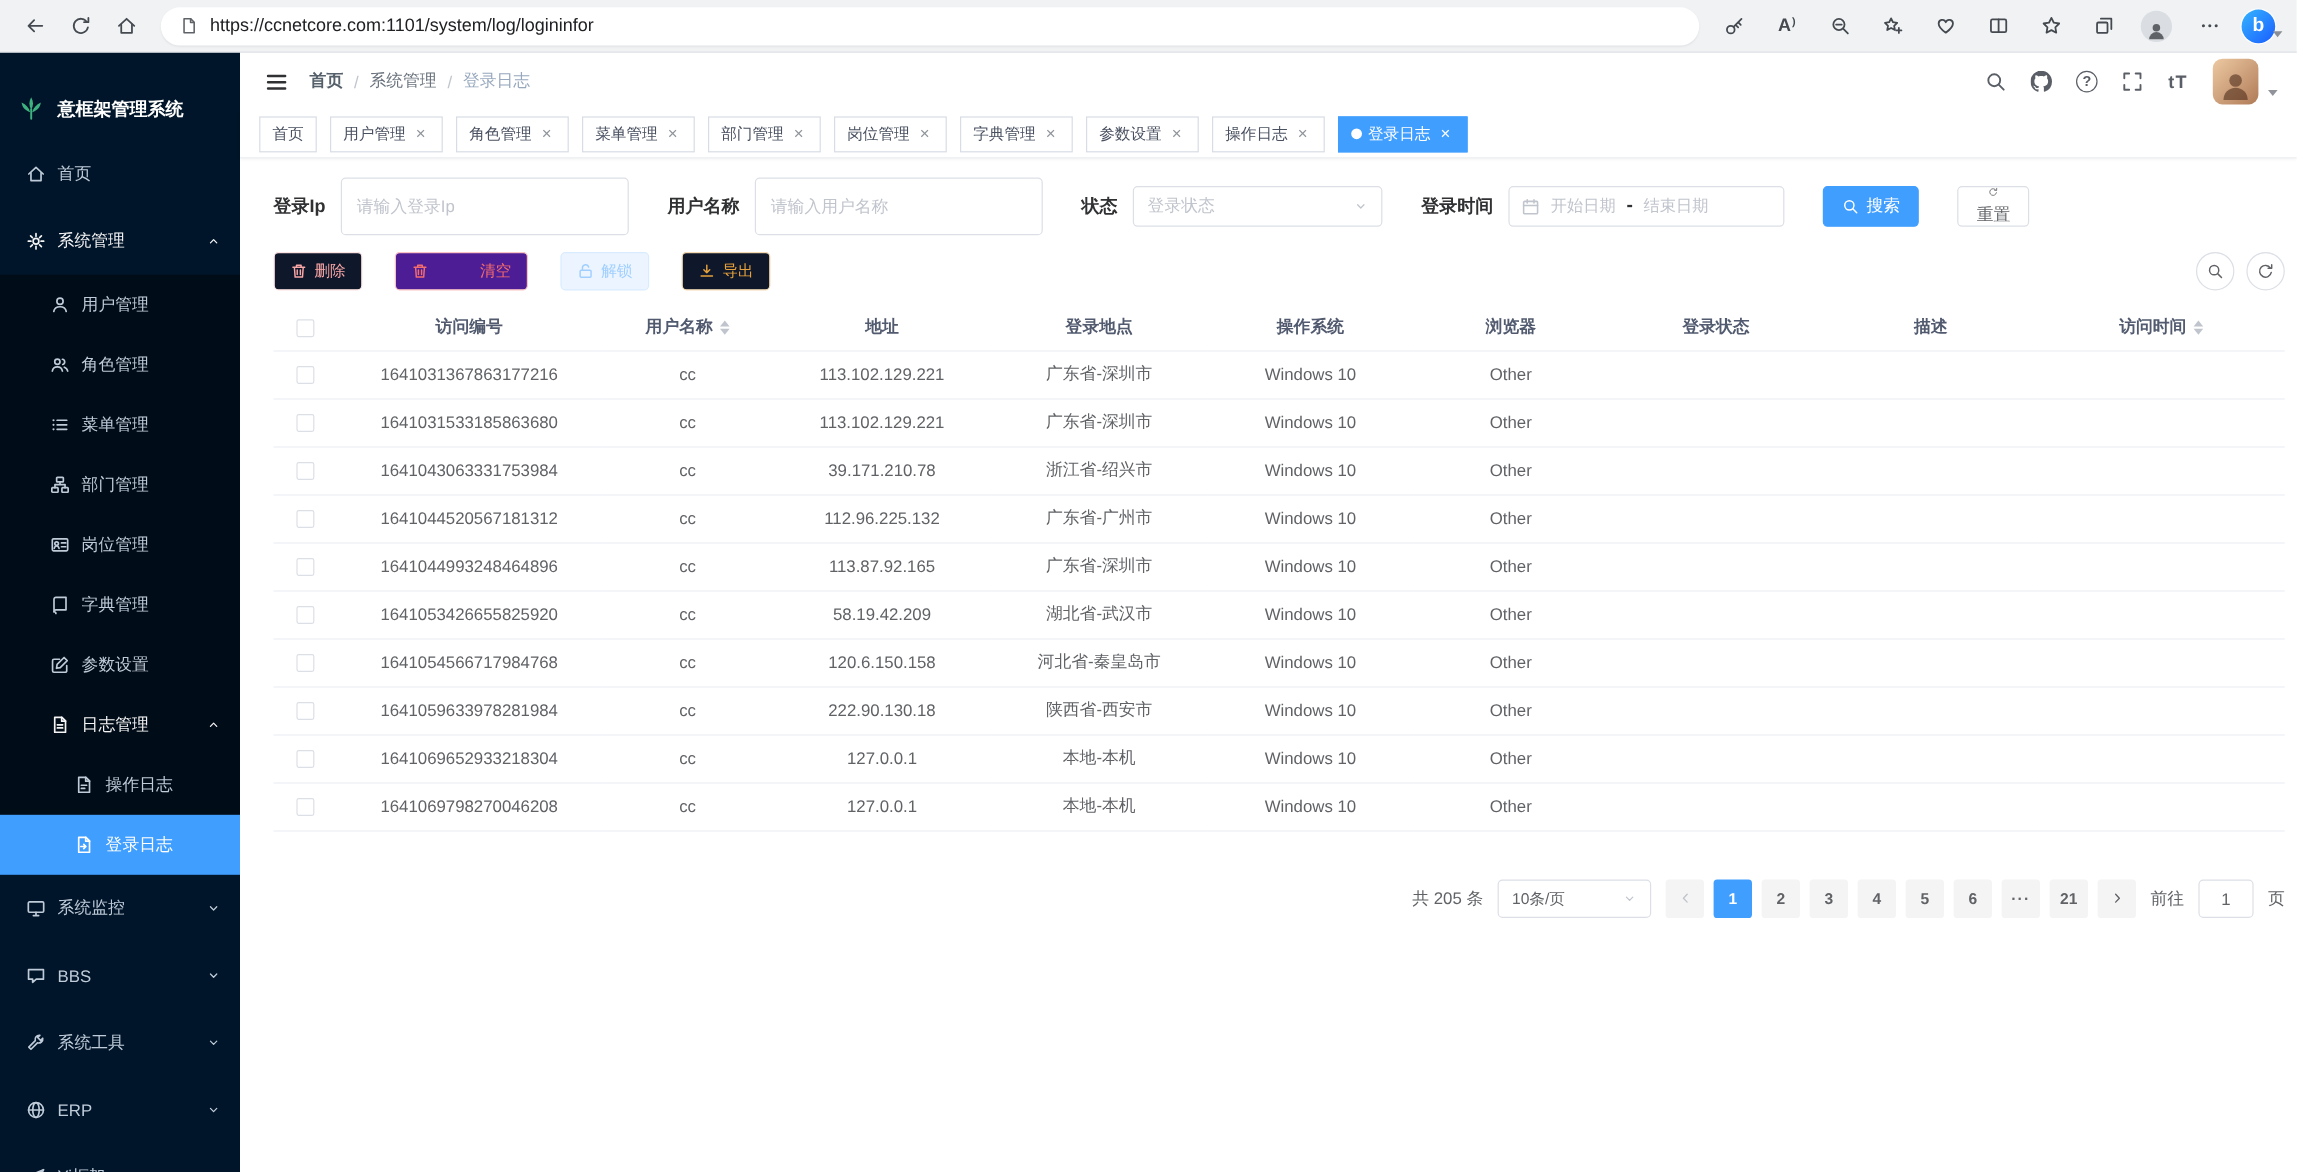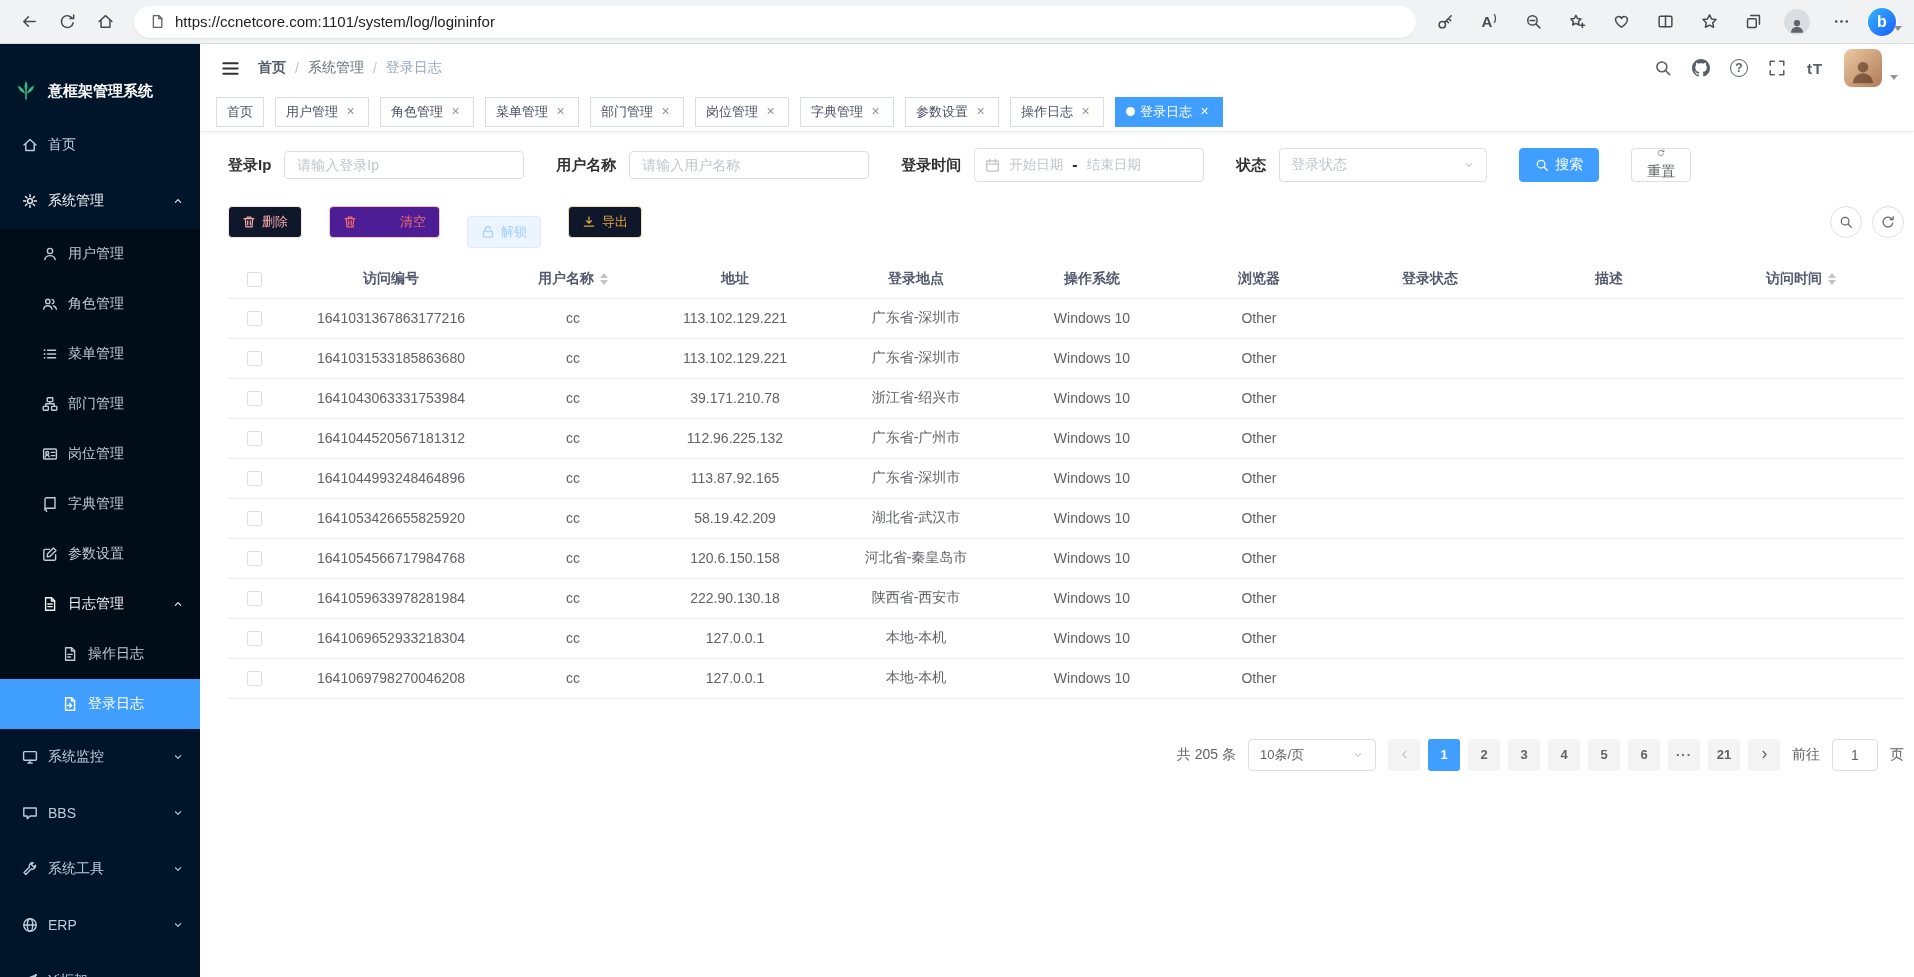--- a/index.html
+++ b/index.html
@@ -68,40 +68,40 @@
   .tag.active { background:#409eff; border-color:#409eff; color:#fff; }
   .tag.active .x { color:#fff; }
   .tag .dot { width:9px; height:9px; background:#fff; border-radius:50%; }
 
   
   .content { flex:1; padding:16px 10px 0 28px; overflow:hidden; }
 
   .filter-row { display:flex; align-items:center; gap:32px; }
   .f-item { display:flex; align-items:center; gap:13px; }
   .f-item label { font-size:15px; font-weight:700; color:#303133; white-space:nowrap; }
-  .inp { width:240px; height:28px; border:1px solid #dcdfe6; border-radius:4px; padding:0 12px; font-size:14px; color:#606266; background:#fff; }
+  .inp { width:240px; height:48px; border:1px solid #dcdfe6; border-radius:4px; padding:0 12px; font-size:14px; color:#606266; background:#fff; }
   .inp::placeholder { color:#c0c4cc; }
   .select { height:34px; border:1px solid #dcdfe6; border-radius:4px; display:flex; align-items:center; justify-content:space-between; gap:8px; padding:0 11px; background:#fff; cursor:pointer; }
   .select .ph { color:#c0c4cc; font-size:14px; }
   .select .val { color:#606266; font-size:13px; }
   .select svg { width:12px; height:12px; color:#c0c4cc; flex-shrink:0; }
   .sel-status { width:208px; }
   .daterange { width:230px; height:34px; border:1px solid #dcdfe6; border-radius:4px; display:flex; align-items:center; gap:9px; padding:0 10px; background:#fff; cursor:pointer; }
   .daterange svg { width:15px; height:15px; color:#c0c4cc; flex-shrink:0; }
   .daterange .ph { color:#c0c4cc; font-size:13.5px; white-space:nowrap; }
   .daterange .rsep { color:#303133; font-weight:600; }
 
   .btn { display:inline-flex; align-items:center; justify-content:center; gap:6px; height:34px; padding:0 15px; border-radius:4px; font-size:14px; border:1px solid transparent; background:#fff; white-space:nowrap; }
   .btn svg { width:14px; height:14px; }
   .btn.primary { background:#409eff; border-color:#409eff; color:#fff; }
   .btn.default { border-color:#dcdfe6; color:#606266;flex-direction:column; }
   .btn.sm { height:32px; padding:0 13px; font-size:13px; }
   .btn.danger-dis { color:#f9a7a7; background:#0f172a; border-color:#fde2e2; cursor:not-allowed; }
   .btn.danger { color:#f56c6c; background:#4c1d95; border-color:#fbc4c4;gap:43px; }
-  .btn.primary-dis { color:#a0cfff; background:#ecf5ff; border-color:#d9ecff; cursor:not-allowed;margin-top:20px; }
+  .btn.primary-dis { color:#a0cfff; background:#ecf5ff; border-color:#d9ecff; cursor:not-allowed; }
   .btn.warning { color:#e6a23c; background:#0f172a; border-color:#f5dab1; }
 
   .toolbar { display:flex; align-items:center; gap:27px; margin-top:14px; }
   .tb-right { margin-left:auto; display:flex; gap:10px; }
   .circle-btn { width:32px; height:32px; border:1px solid #dcdfe6; border-radius:50%; background:#fff; color:#606266; display:flex; align-items:center; justify-content:center; }
   .circle-btn svg { width:14px; height:14px; }
 
   .grid { width:100%; border-collapse:collapse; table-layout:fixed; margin-top:12px; }
   .grid th { height:38px; font-size:14px; font-weight:700; color:#515a6e; border-bottom:1px solid #ebeef5; text-align:center; white-space:nowrap; }
   .grid td { height:40px; font-size:14px; color:#606266; border-bottom:1px solid #ebeef5; text-align:center; white-space:nowrap; overflow:hidden; }
@@ -598,37 +598,37 @@
       <div class="filter-row">
         <div class="f-item">
           <label>登录Ip</label>
           <input class="inp" placeholder="请输入登录Ip" style="">
         </div>
         <div class="f-item">
           <label>用户名称</label>
           <input class="inp" placeholder="请输入用户名称" style="">
         </div>
         <div class="f-item">
+          <label>状态</label>
+          <div class="select sel-status">
+            <span class="ph">登录状态</span>
+            <svg class="ln">
+                <use href="#i-chev"></use>
+              </svg>
+          </div>
+        </div>
+        <div class="f-item">
           <label>登录时间</label>
           <div class="daterange">
             <svg class="ln">
                 <use href="#i-calendar"></use>
               </svg>
             <span class="ph">开始日期</span>
             <span class="rsep">-</span>
             <span class="ph">结束日期</span>
-          </div>
-        </div>
-        <div class="f-item">
-          <label>状态</label>
-          <div class="select sel-status">
-            <span class="ph">登录状态</span>
-            <svg class="ln">
-                <use href="#i-chev"></use>
-              </svg>
           </div>
         </div>
         <button class="btn primary">
           <svg class="ln">
               <use href="#i-search"></use>
             </svg>
           <span>搜索</span>
         </button>
         <button class="btn default">
           <svg class="ln">

